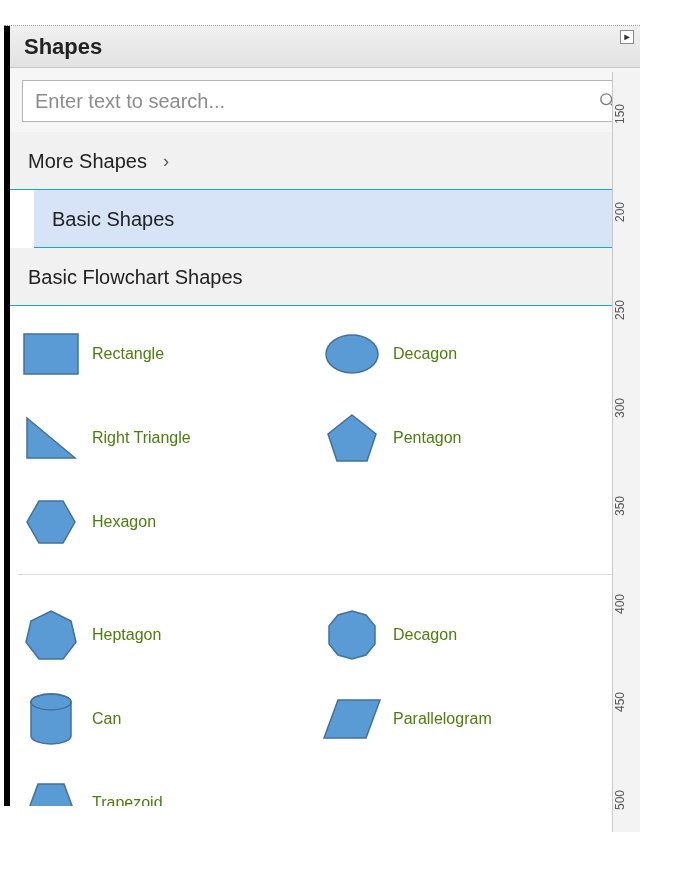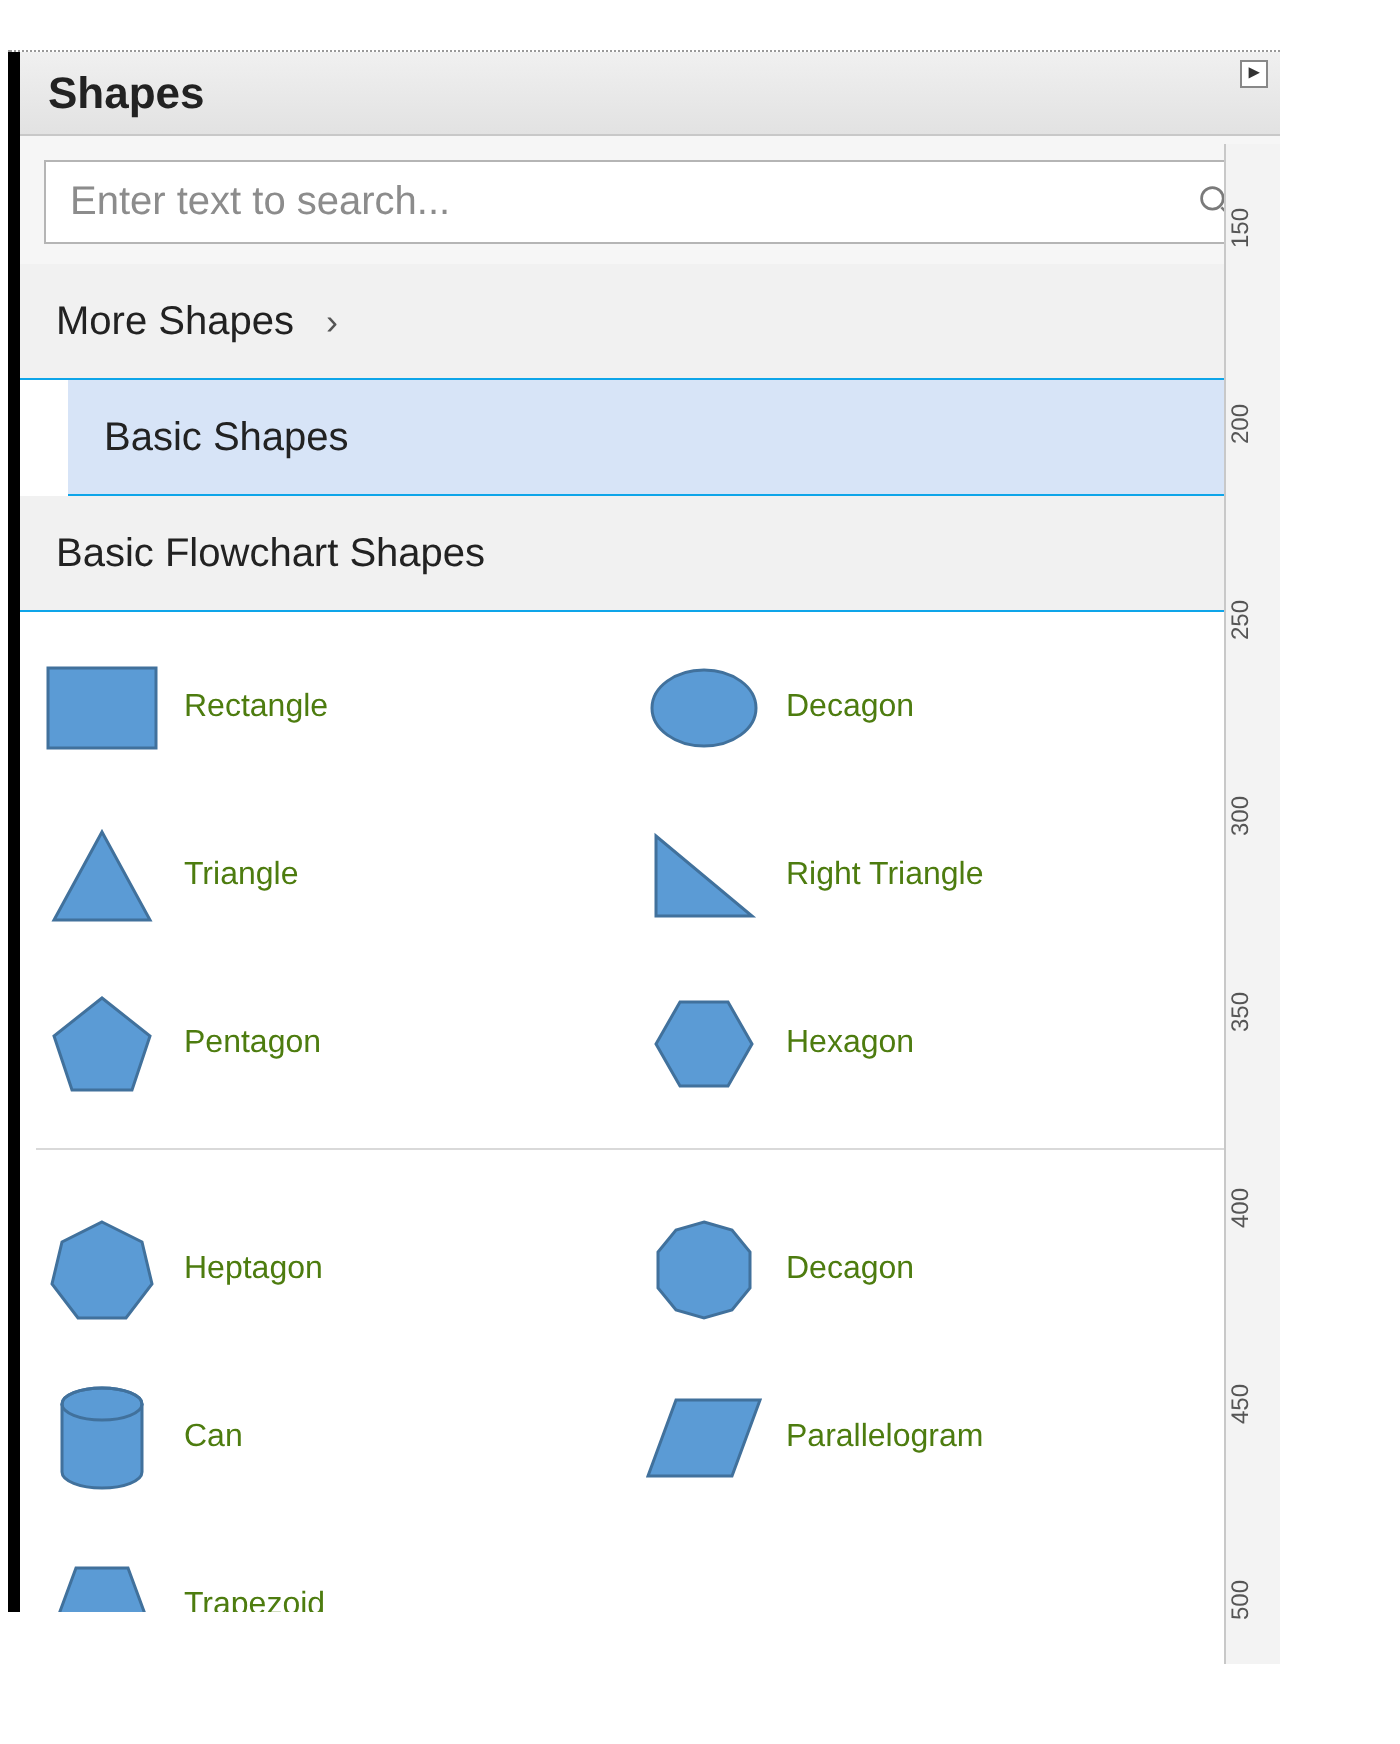--- a/index.html
+++ b/index.html
@@ -244,28 +244,20 @@
 
           <div class="shape-item">
             <span class="shape-icon">
               <svg width="56" height="44">
                   <ellipse cx="28" cy="22" rx="26" ry="19" fill="#5b9bd5" stroke="#41719c" stroke-width="1.5"></ellipse>
                 </svg>
             </span>
             <span class="shape-label">Decagon</span>
           </div>
 
-          <div class="shape-item">
-            <span class="shape-icon">
-              <svg width="56" height="50">
-                  <polygon points="28,3 52,47 4,47" fill="#5b9bd5" stroke="#41719c" stroke-width="1.5"></polygon>
-                </svg>
-            </span>
-            <span class="shape-label">Triangle</span>
-          </div>
 
           <div class="shape-item">
             <span class="shape-icon">
               <svg width="56" height="48">
                   <polygon points="4,4 4,44 52,44" fill="#5b9bd5" stroke="#41719c" stroke-width="1.5"></polygon>
                 </svg>
             </span>
             <span class="shape-label">Right Triangle</span>
           </div>
 

